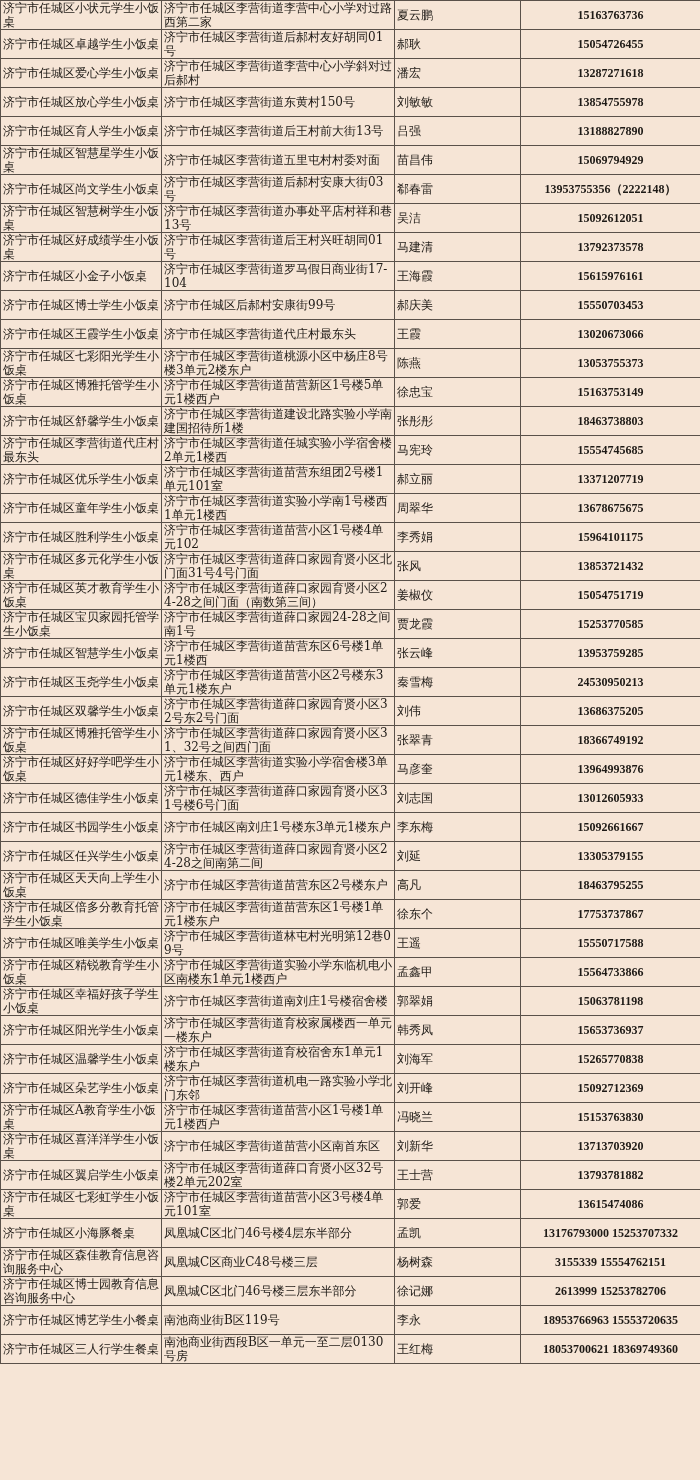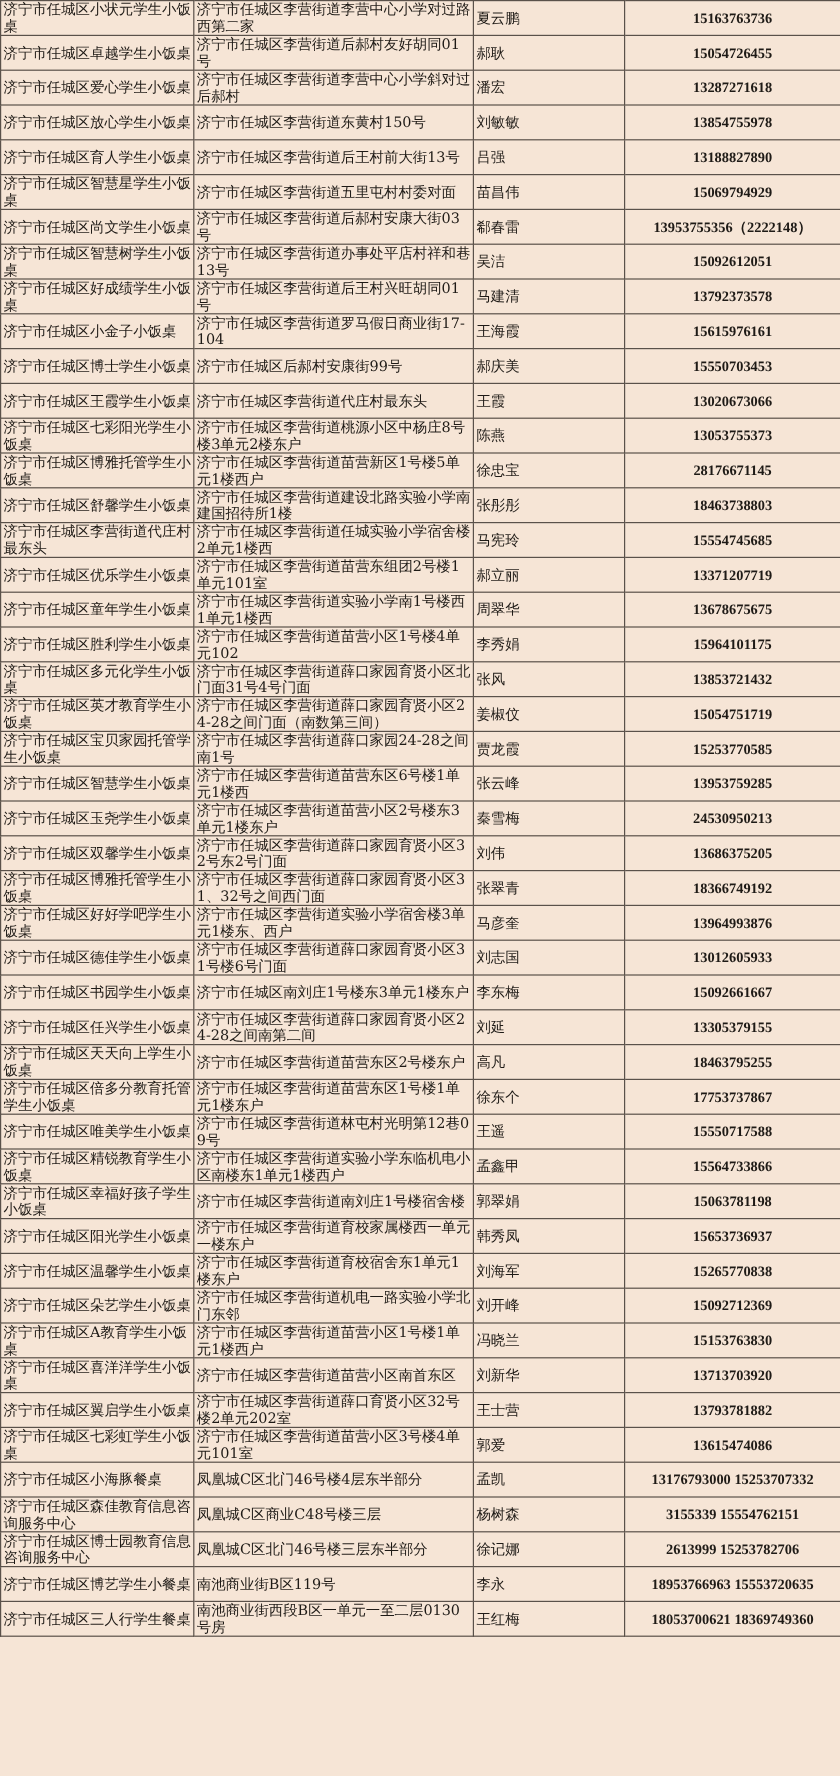--- a/index.html
+++ b/index.html
@@ -137,21 +137,21 @@
       <tr>
     <td class="name">济宁市任城区七彩阳光学生小饭桌</td>
     <td class="addr">济宁市任城区李营街道桃源小区中杨庄8号楼3单元2楼东户</td>
     <td class="contact">陈燕</td>
     <td class="phone">13053755373</td>
   </tr>
       <tr>
     <td class="name">济宁市任城区博雅托管学生小饭桌</td>
     <td class="addr">济宁市任城区李营街道苗营新区1号楼5单元1楼西户</td>
     <td class="contact">徐忠宝</td>
-    <td class="phone">28176671145</td>
+    <td class="phone">15163753149</td>
   </tr>
       <tr>
     <td class="name">济宁市任城区舒馨学生小饭桌</td>
     <td class="addr">济宁市任城区李营街道建设北路实验小学南建国招待所1楼</td>
     <td class="contact">张彤彤</td>
     <td class="phone">18463738803</td>
   </tr>
       <tr>
     <td class="name">济宁市任城区李营街道代庄村最东头</td>
     <td class="addr">济宁市任城区李营街道任城实验小学宿舍楼2单元1楼西</td>

